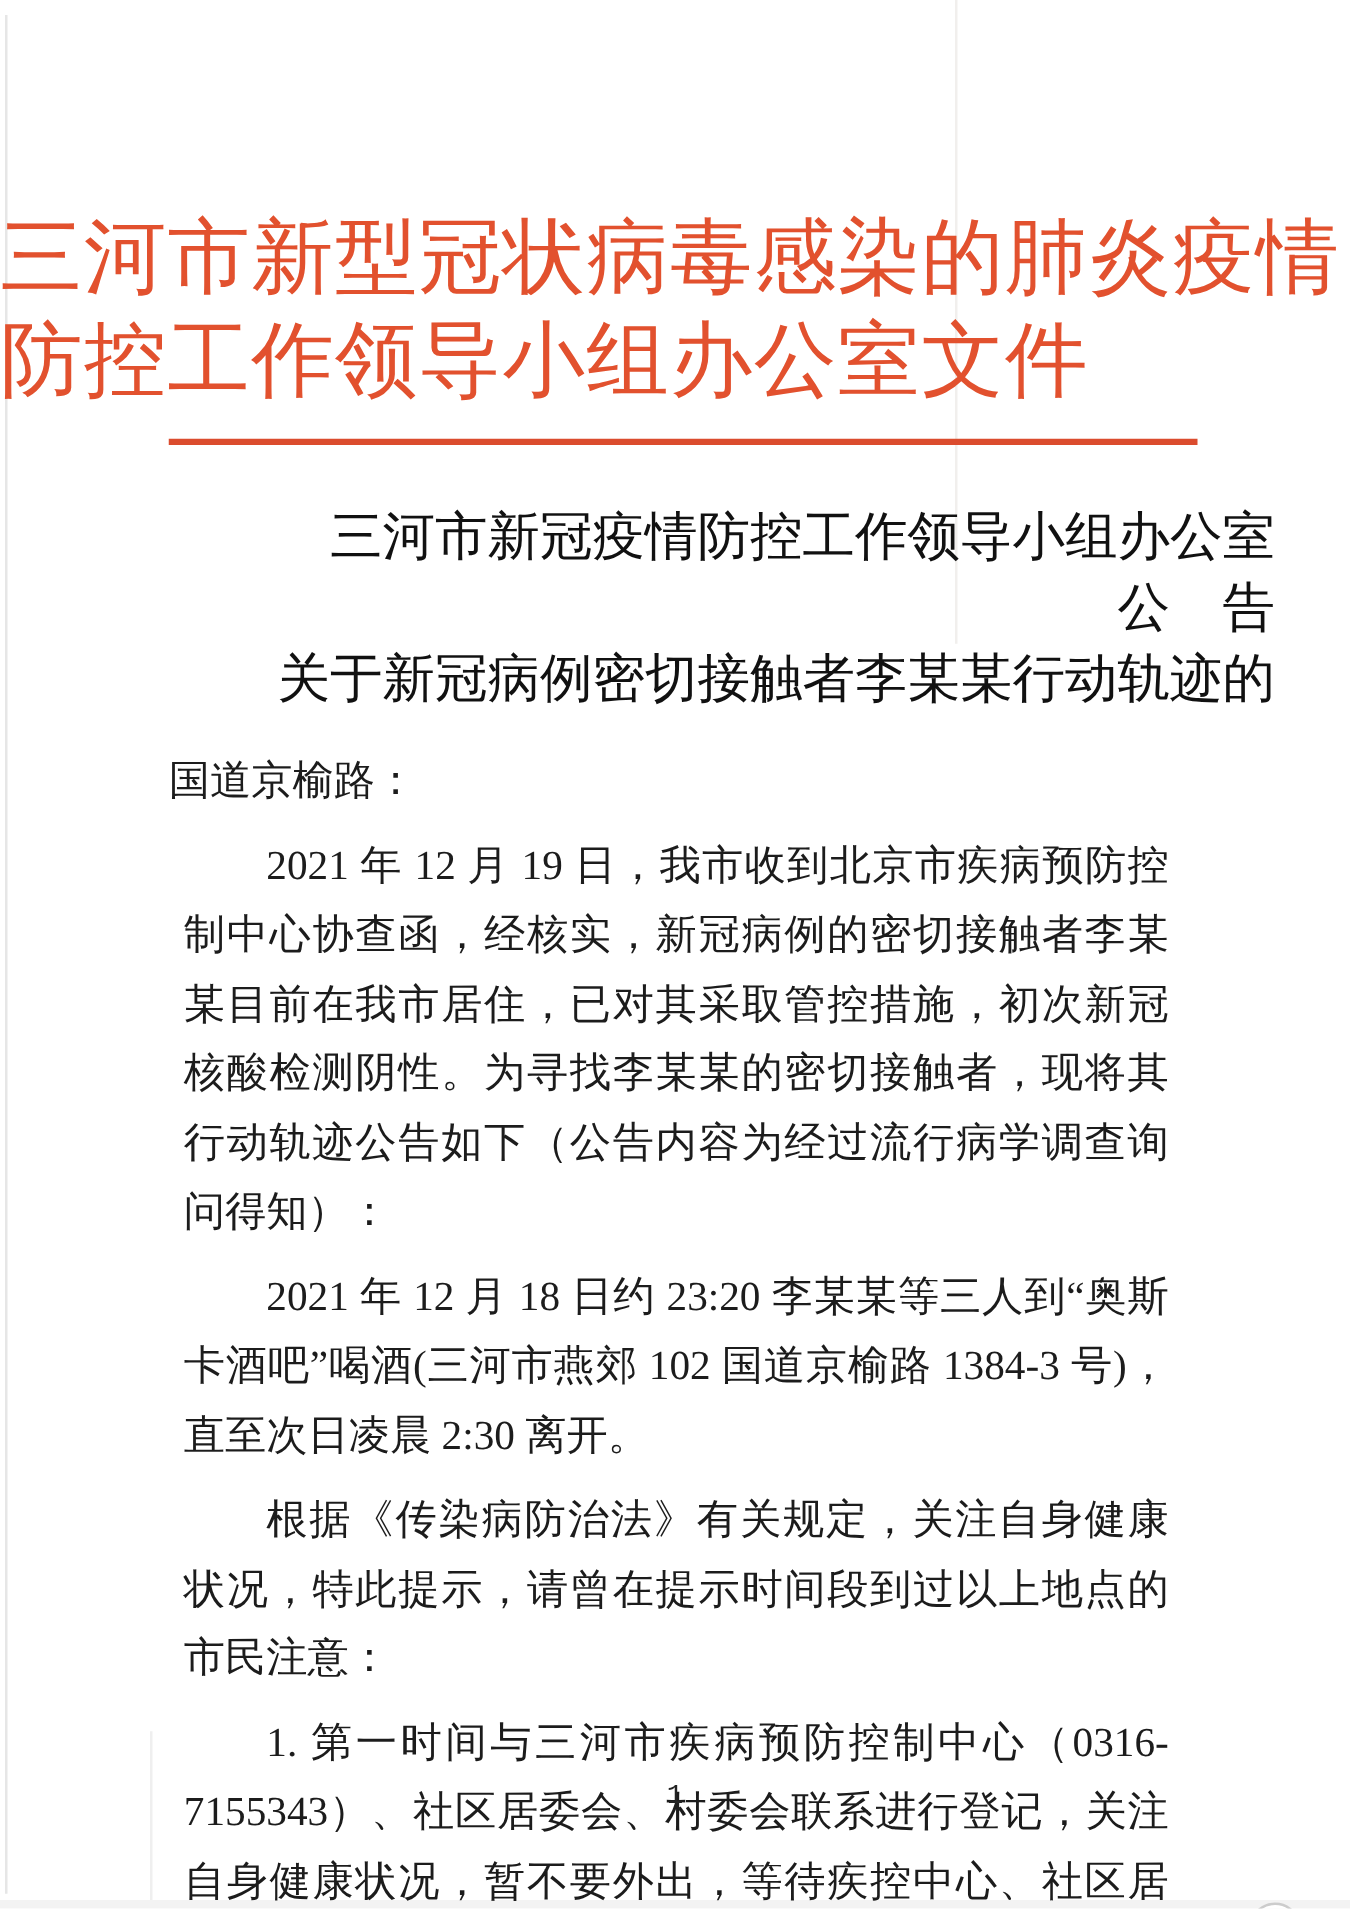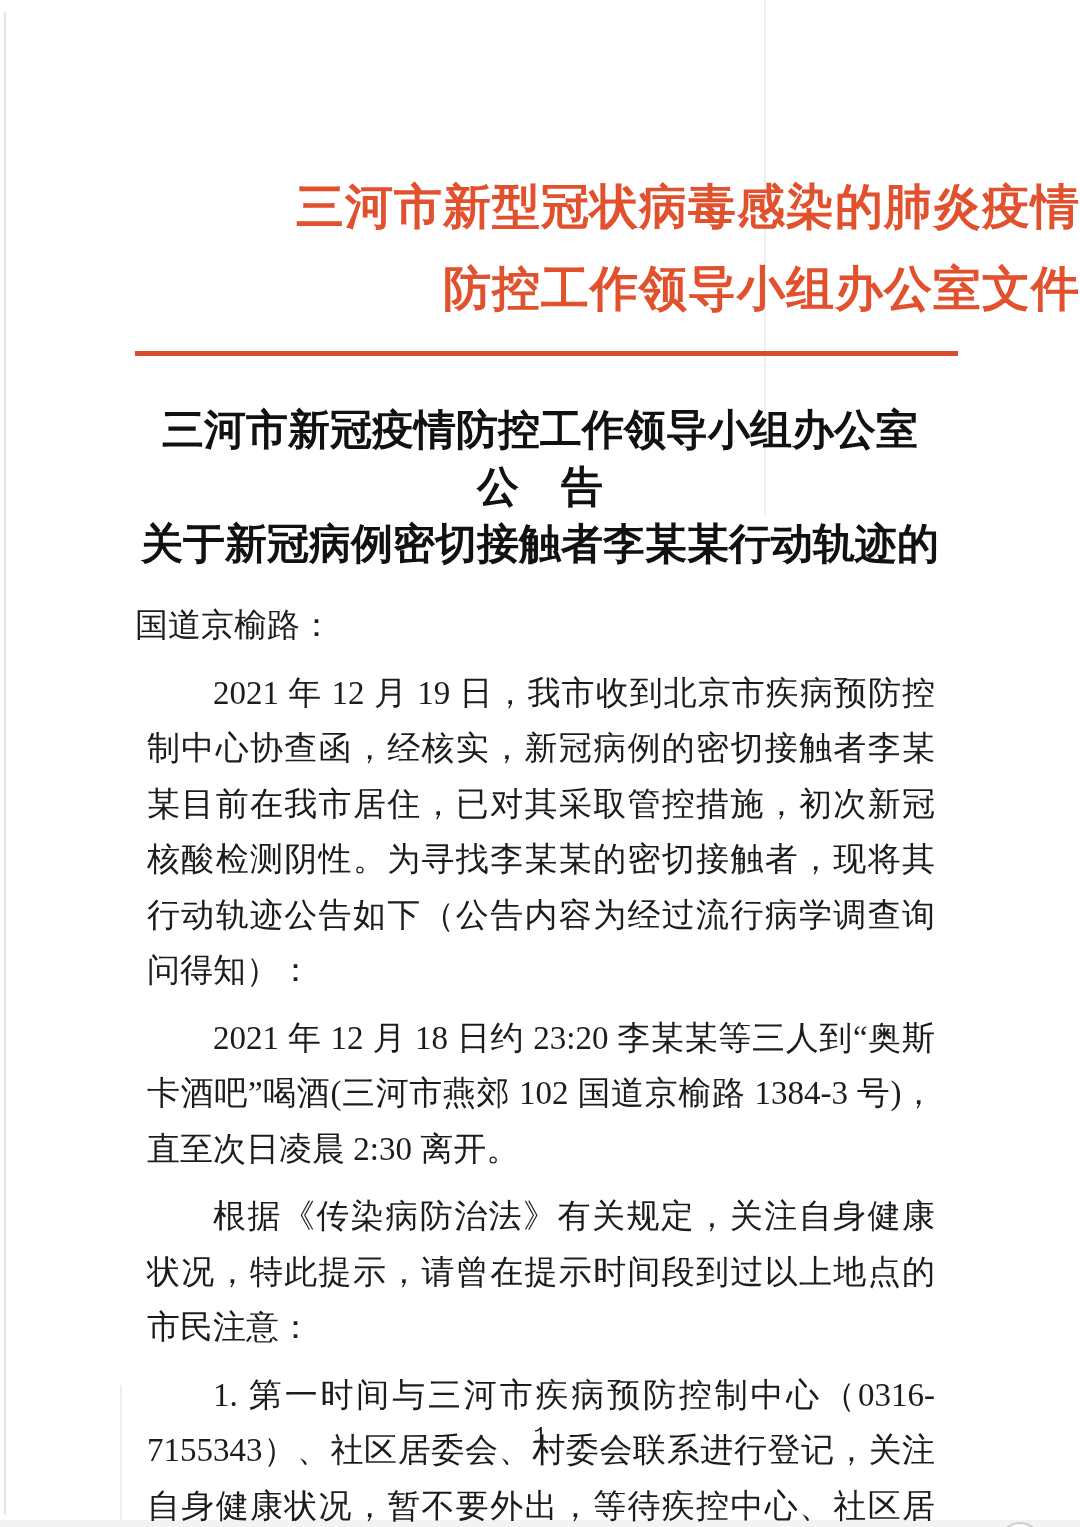--- a/index.html
+++ b/index.html
@@ -31,46 +31,46 @@
     height: 7px;
     background: #f3f3f3;
   }
 
   
   .letterhead {
     position: absolute;
     top: 166px;
     left: 0;
     right: 0;
-    text-align: right;
+    text-align: left;
     color: #e2512e;
-    font-weight: bold;
-    font-size: 48px;
+    font-weight: normal;
+    font-size: 66px;
     line-height: 82px;
     letter-spacing: 1px;
     white-space: nowrap;
   }
   .red-rule {
     position: absolute;
     top: 351px;
     left: 135px;
     width: 823px;
     height: 5px;
     background: #db4c2e;
   }
 
   
   .doc-title {
     position: absolute;
     top: 402px;
     left: 60px;
     right: 60px;
-    text-align: center;
+    text-align: right;
     color: #111111;
-    font-weight: bold;
+    font-weight: normal;
     font-size: 42px;
     line-height: 57px;
     white-space: nowrap;
   }
 
   
   .doc-body {
     position: absolute;
     top: 598px;
     left: 135px;

